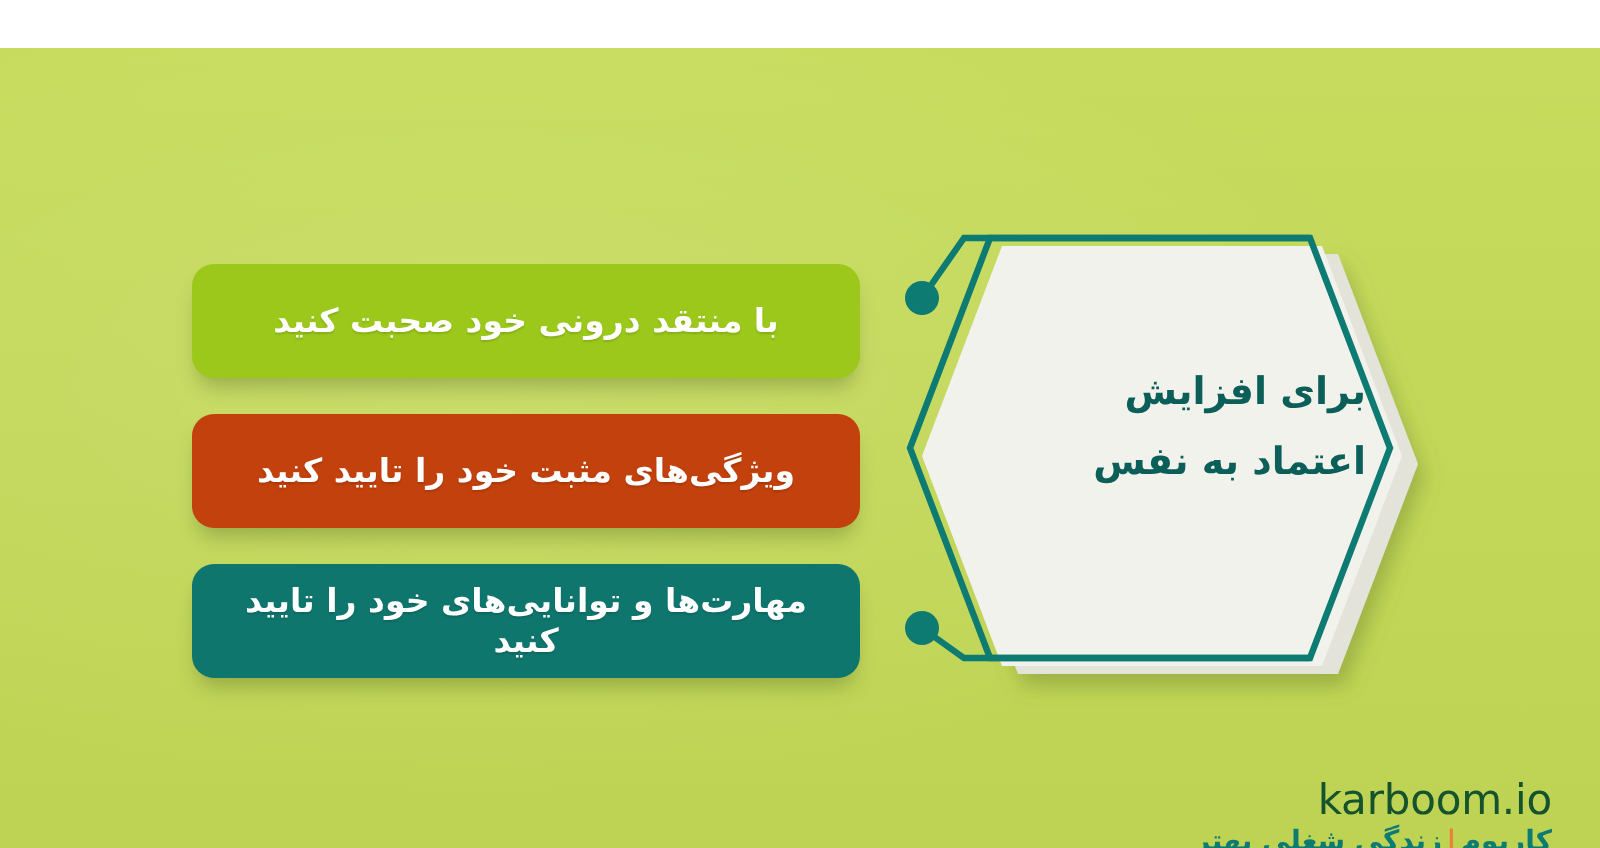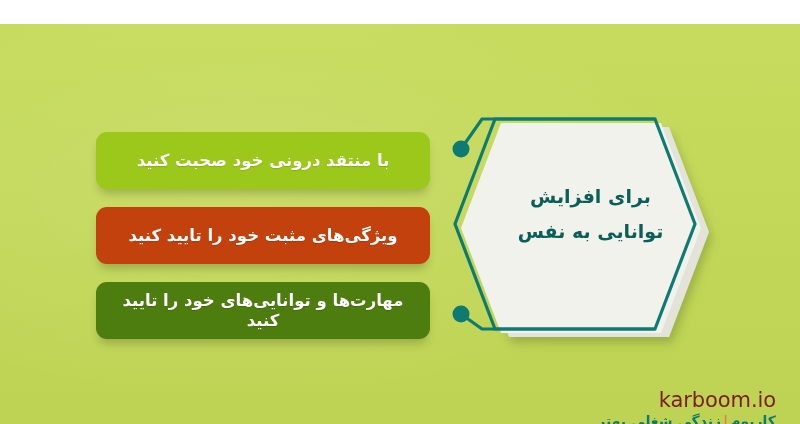--- a/index.html
+++ b/index.html
@@ -58,21 +58,21 @@
     direction: rtl;
     unicode-bidi: bidi-override;
     text-align: center;
     letter-spacing: 0px;
     line-height: 1.2;
     padding: 0 12px;
     text-shadow: 0 1px 1px rgba(0,0,0,0.12);
   }
   .bar-1 { background: #9bc81b; }
   .bar-2 { background: #c2410c; }
-  .bar-3 { background: #4d7c0f; }
+  .bar-3 { background: #0f766e; }
 
   
   .hex-wrap {
     position: absolute;
     left: 440px;
     top: 55px;
     width: 300px;
     height: 290px;
     z-index: 2;
   }
@@ -88,32 +88,32 @@
     width: 185px;
     text-align: center;
     direction: rtl;
     unicode-bidi: bidi-override;
     color: #0c5f58;
     font-size: 19px;
     font-weight: bold;
     line-height: 1.85;
     z-index: 4;
   }
-  .hex-text div { white-space: nowrap; }
+  .hex-text div { white-space: nowrap; text-align: right; }
 
   
   .logo {
     position: absolute;
     right: 24px;
     bottom: 18px;
     text-align: right;
     z-index: 5;
   }
   .logo-main {
-    color: #7f1d1d;
+    color: #14532d;
     font-size: 21px;
     font-weight: normal;
     letter-spacing: -0.1px;
     line-height: 1.05;
   }
   .logo-sub {
     margin-top: 2px;
     color: #0e7b72;
     font-size: 14px;
     font-weight: bold;
@@ -161,21 +161,21 @@
 
       <polyline points="21,70 42,40 215,40" fill="none" stroke="#0d7b72" stroke-width="3.2" stroke-linecap="butt" stroke-linejoin="miter"></polyline>
       <circle cx="21" cy="70" r="8.5" fill="#0d7b72"></circle>
 
       <polyline points="21,235 42,250 215,250" fill="none" stroke="#0d7b72" stroke-width="3.2" stroke-linecap="butt" stroke-linejoin="miter"></polyline>
       <circle cx="21" cy="235" r="8.5" fill="#0d7b72"></circle>
     </svg>
 
     <div class="hex-text">
       <div>برای افزایش</div>
-      <div>توانایی به نفس</div>
+      <div>اعتماد به نفس</div>
     </div>
   </div>
 
   <div class="logo">
     <div class="logo-main">karboom.io</div>
     <div class="logo-sub">
       <span>کاربوم</span><span class="sep">|</span><span>زندگی شغلی بهتر</span>
     </div>
   </div>
 

